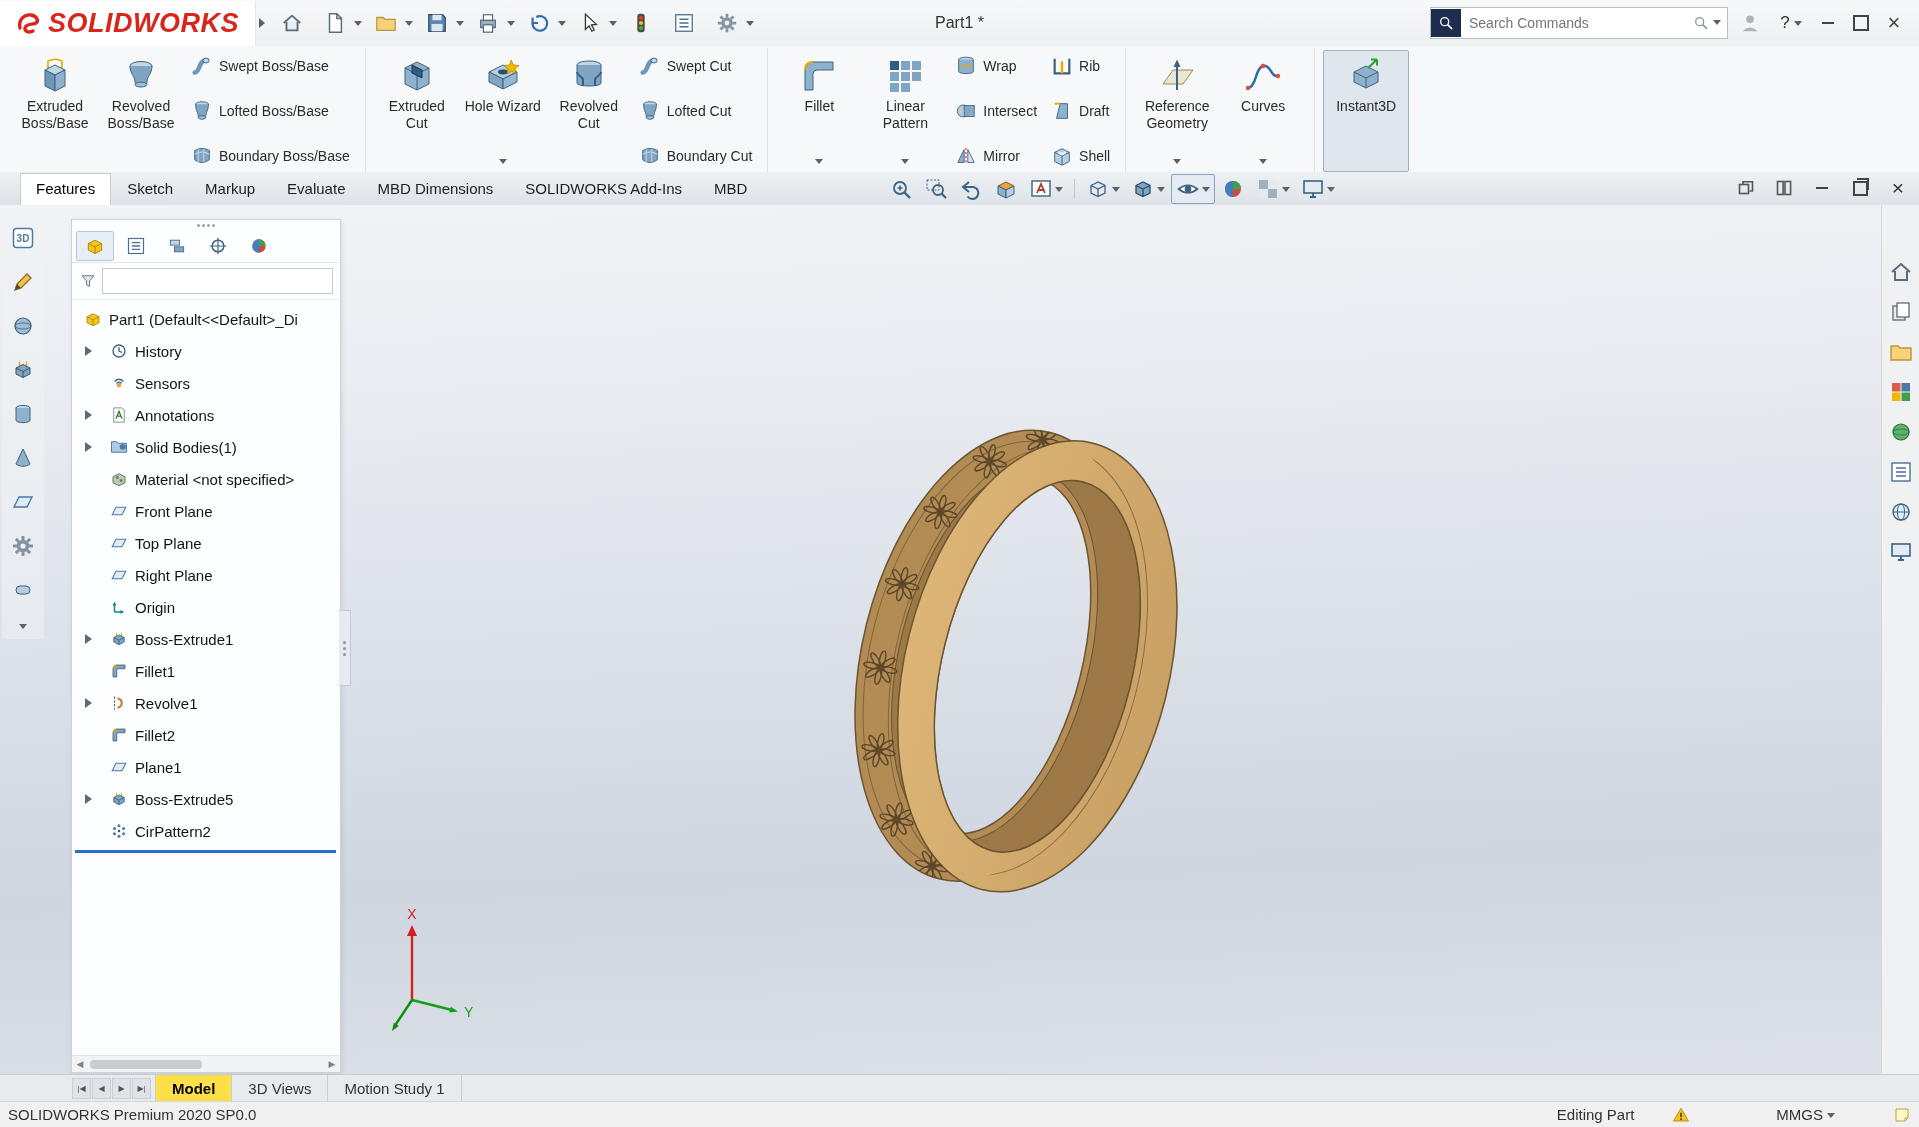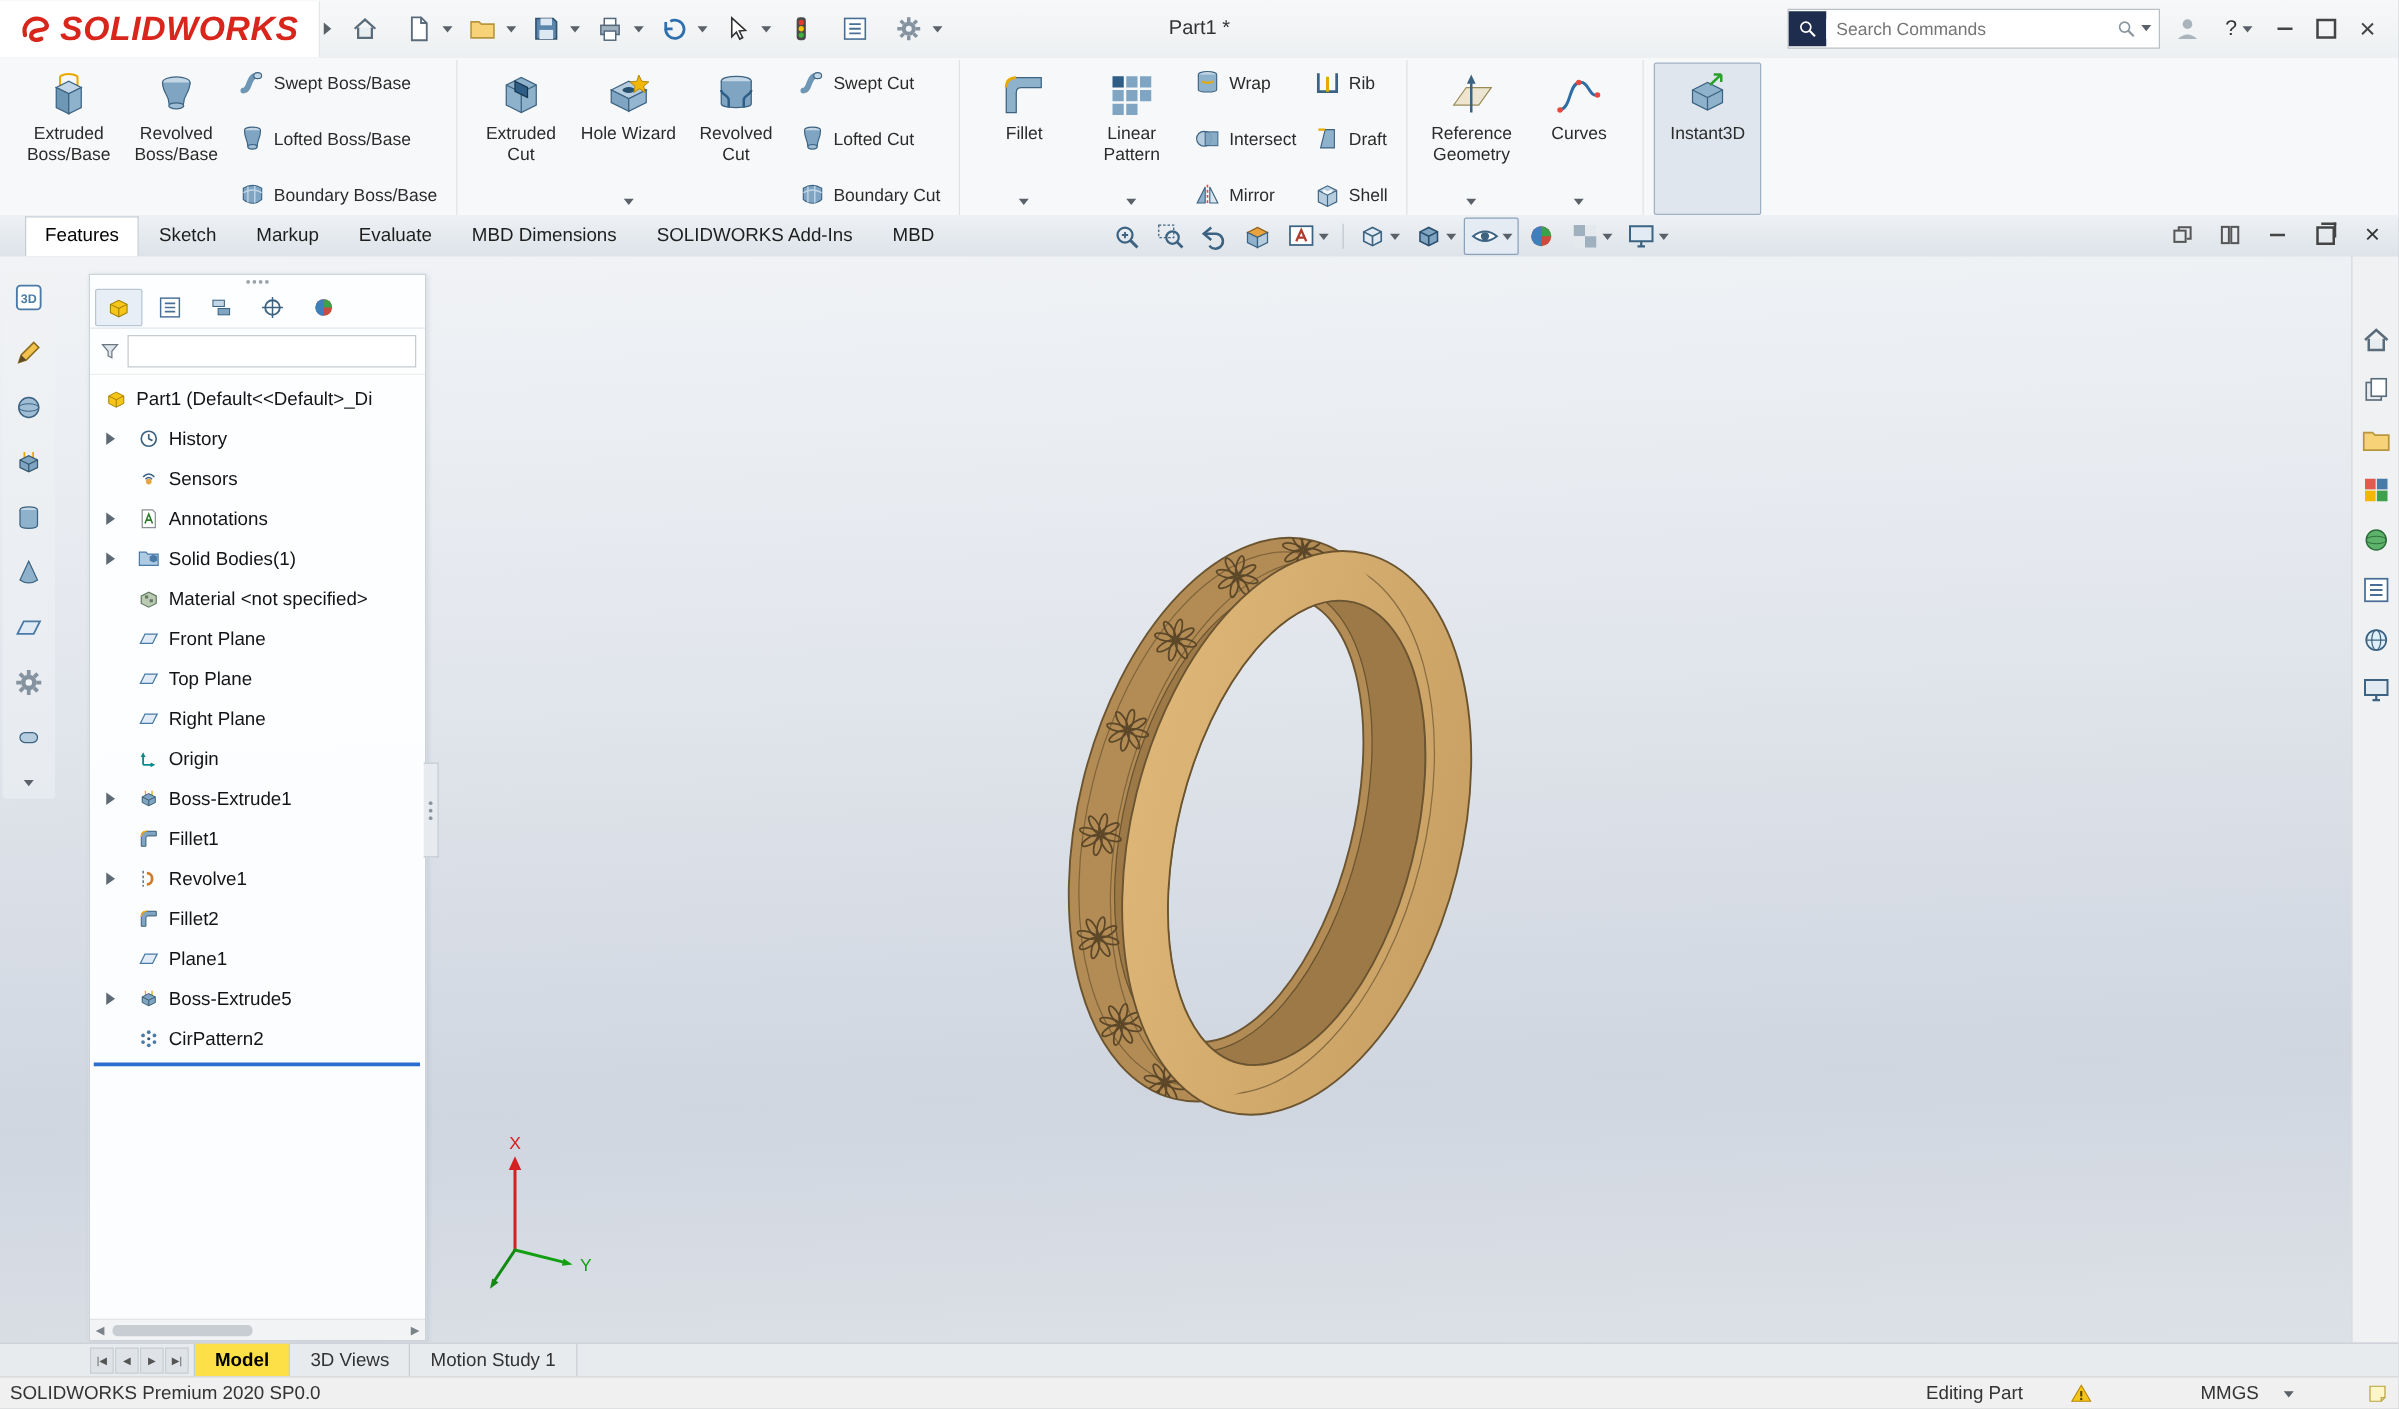--- a/index.html
+++ b/index.html
@@ -88,21 +88,21 @@
   .tsb{width:17px;height:19px;display:flex;align-items:center;justify-content:center;font-size:8px;color:#555;background:#dfe3e7;border:1px solid #c9ced3}
   .mtab{display:flex;align-items:center;padding:0 16px;border-right:1px solid #c9ced3;color:#333}
   .mtab.active{background:#fde047;font-weight:bold;color:#000;border-left:1px solid #c9ced3}
 
   
   .statusbar{position:absolute;left:0;right:0;bottom:0;height:25px;background:#f0f0f0;border-top:1px solid #d4d6d8;display:flex;align-items:center;padding:0 8px;font-size:15px;color:#333}
   .sb-left{white-space:nowrap}
   .sb-right{margin-left:auto;display:flex;align-items:center}
   .sb-edit{margin-right:38px}
   .sb-warn{margin-right:86px}
-  .sb-units{display:flex;align-items:center;gap:20px;margin-right:58px}
+  .sb-units{display:flex;align-items:center;gap:4px;margin-right:58px}
 </style>
 </head>
 <body>
 
 <svg width="0" height="0" style="position:absolute">
 <defs>
 <symbol id="s-home" viewBox="0 0 24 24">
         <path d="M3 12 L12 4 L21 12" fill="none" stroke="#5a6b7a" stroke-width="2"></path>
         <path d="M6 11 V20 H18 V11" fill="#e8edf2" stroke="#5a6b7a" stroke-width="2"></path>
       </symbol>

